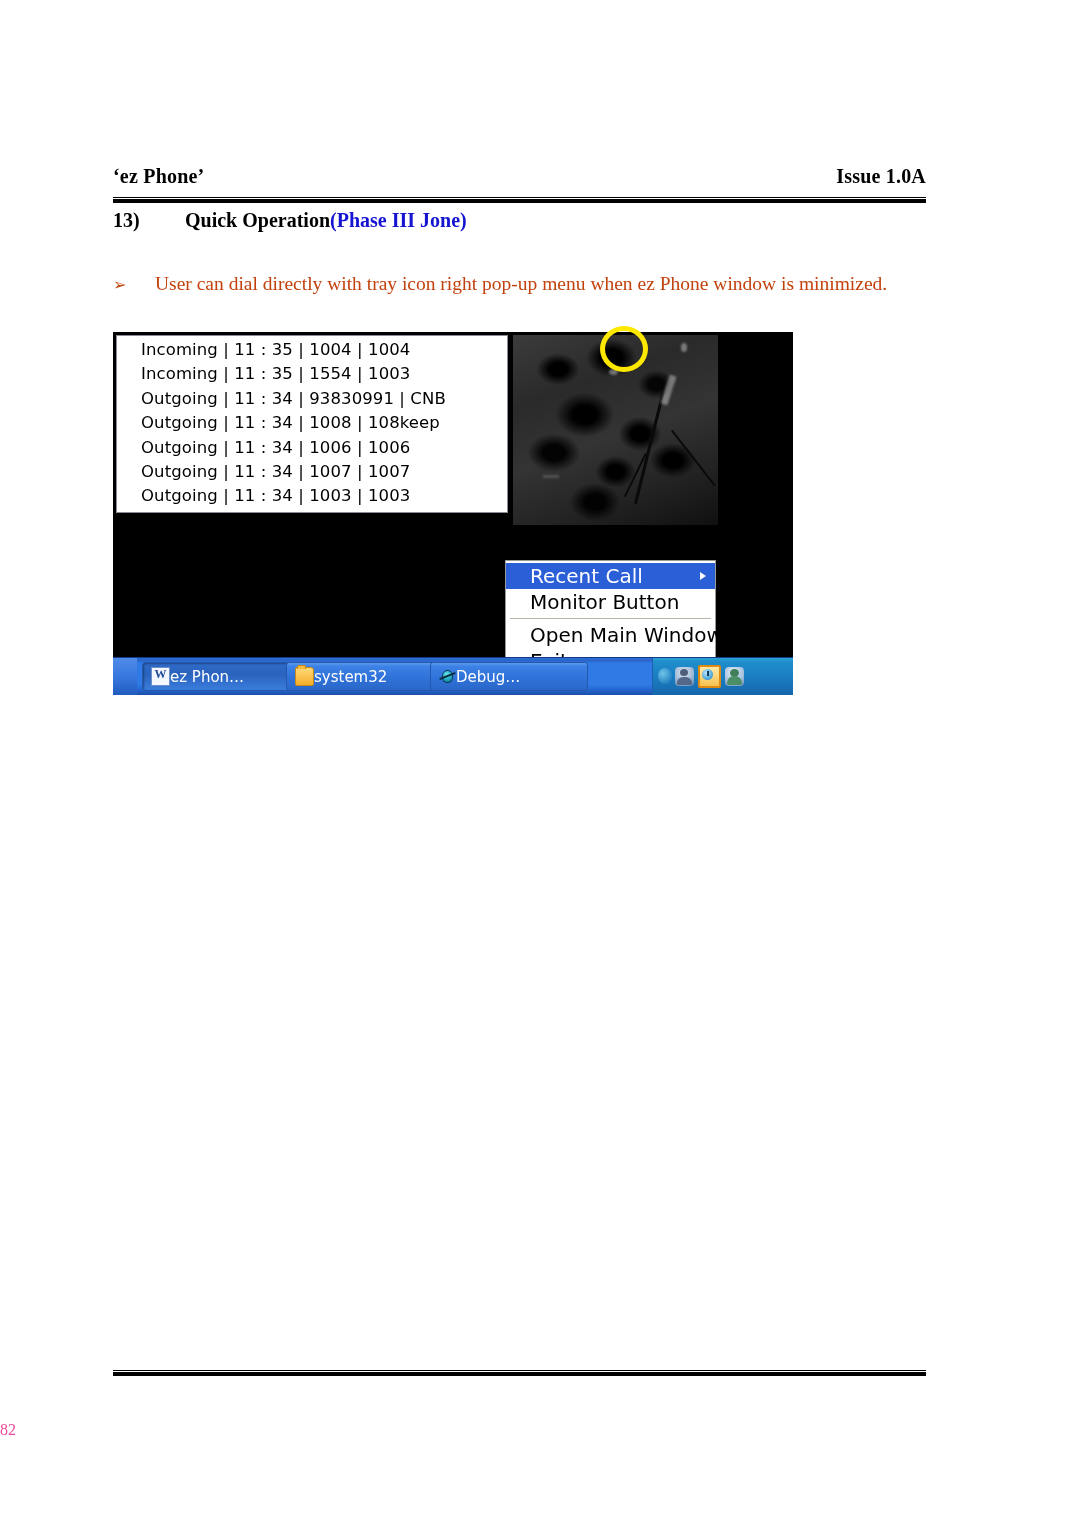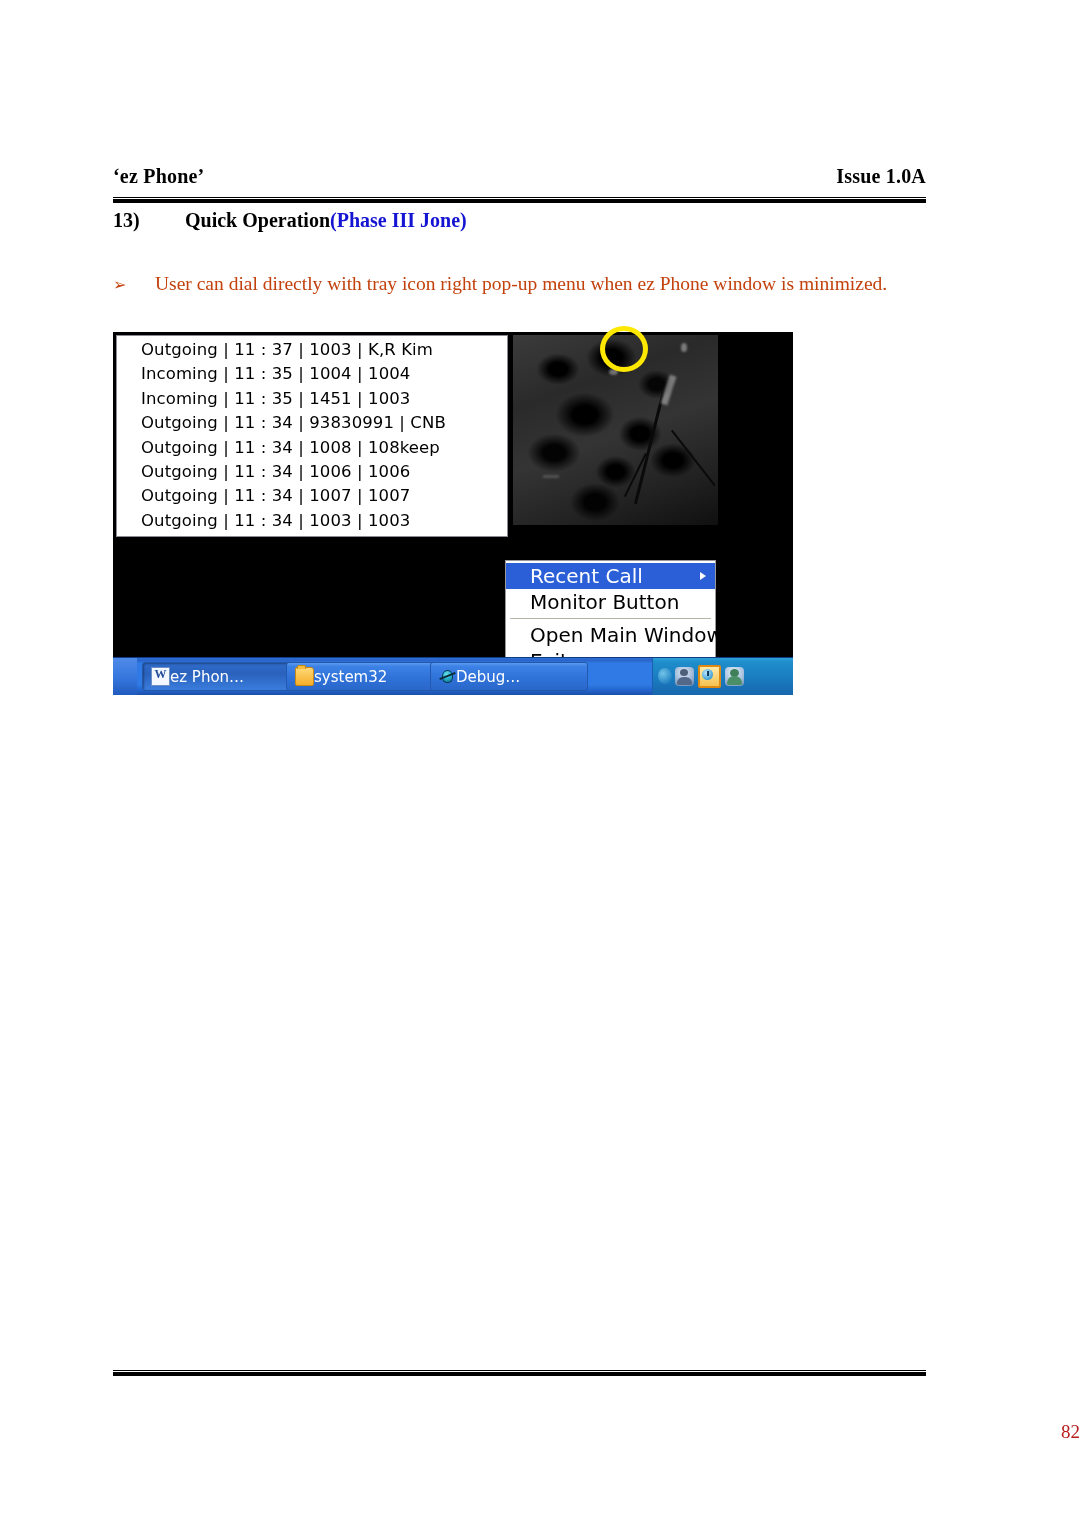--- a/index.html
+++ b/index.html
@@ -90,24 +90,24 @@
     font-family: "DejaVu Sans", sans-serif;
     font-size: 16px;
   }
 
   .page-footer-rule { top: 1355px; }
 
   .page-number {
     position: absolute;
     left: 0; top: 1406px;
     width: 1080px;
-    text-align: right;
-    font-family: "Liberation Serif", serif;
-    font-size: 19px;
-    color: #b91c1c;
+    text-align: left;
+    font-family: "Liberation Serif", serif;
+    font-size: 16px;
+    color: #ec4899;
   }
 
   
   .shot {
     position: absolute;
     left: 113px; top: 317px;
     width: 680px;
     height: 363px;
     background: #000000;
     overflow: hidden;
@@ -423,23 +423,22 @@
       <div class="wall-branch" style="left:150px; top:52px;  width:2.5px; height:120px; transform:rotate(14deg);"></div>
       <div class="wall-branch" style="left:158px; top:96px;  width:2px;   height:70px;  transform:rotate(-38deg);"></div>
       <div class="wall-branch" style="left:132px; top:118px; width:1.6px; height:48px;  transform:rotate(26deg);"></div>
       <div class="wall-hl" style="left:152px; top:40px;  width:7px;  height:30px; transform:rotate(18deg);"></div>
       <div class="wall-hl" style="left:96px;  top:34px;  width:9px;  height:6px;  border-radius:50%;"></div>
       <div class="wall-hl" style="left:168px; top:8px;   width:6px;  height:9px;  border-radius:50%;"></div>
       <div class="wall-hl" style="left:30px;  top:140px; width:16px; height:3px; opacity:.45;"></div>
     </div>
 
     <div class="call-list">
-      <div class="call-row">Outgoing |  11 : 37 |  1003 |  K,R Kim</div>
       <div class="call-row">Incoming |  11 : 35 |  1004 |  1004</div>
-      <div class="call-row">Incoming |  11 : 35 |  1451 |  1003</div>
+      <div class="call-row">Incoming |  11 : 35 |  1554 |  1003</div>
       <div class="call-row">Outgoing |  11 : 34 |  93830991 |  CNB</div>
       <div class="call-row">Outgoing |  11 : 34 |  1008 |  108keep</div>
       <div class="call-row">Outgoing |  11 : 34 |  1006 |  1006</div>
       <div class="call-row">Outgoing |  11 : 34 |  1007 |  1007</div>
       <div class="call-row">Outgoing |  11 : 34 |  1003 |  1003</div>
     </div>
 
     <div class="tray-menu">
       <div class="menu-row selected">
         <span>Recent Call</span>

